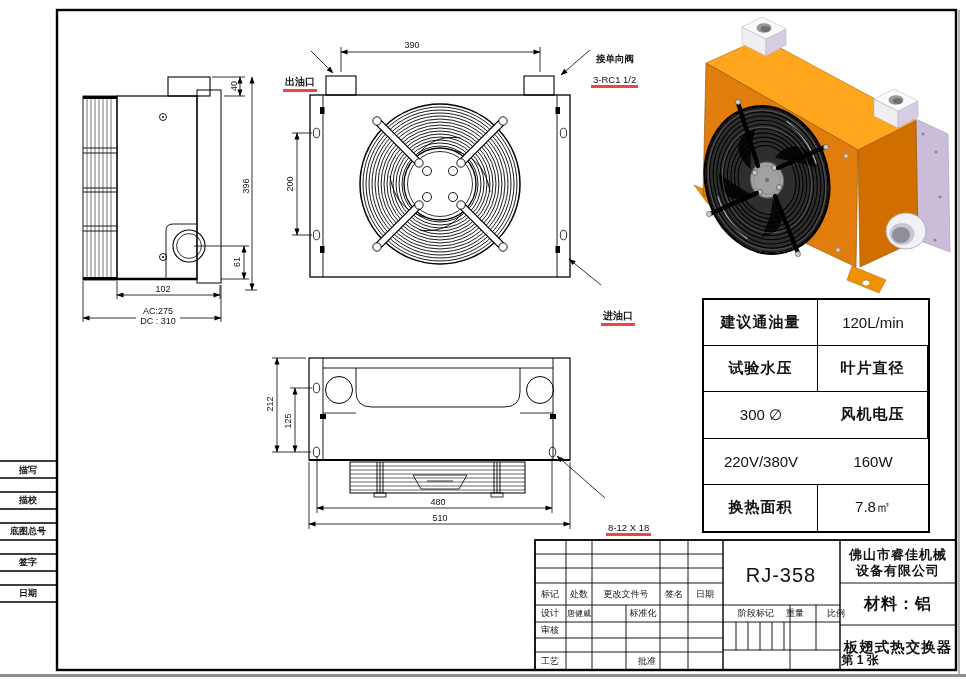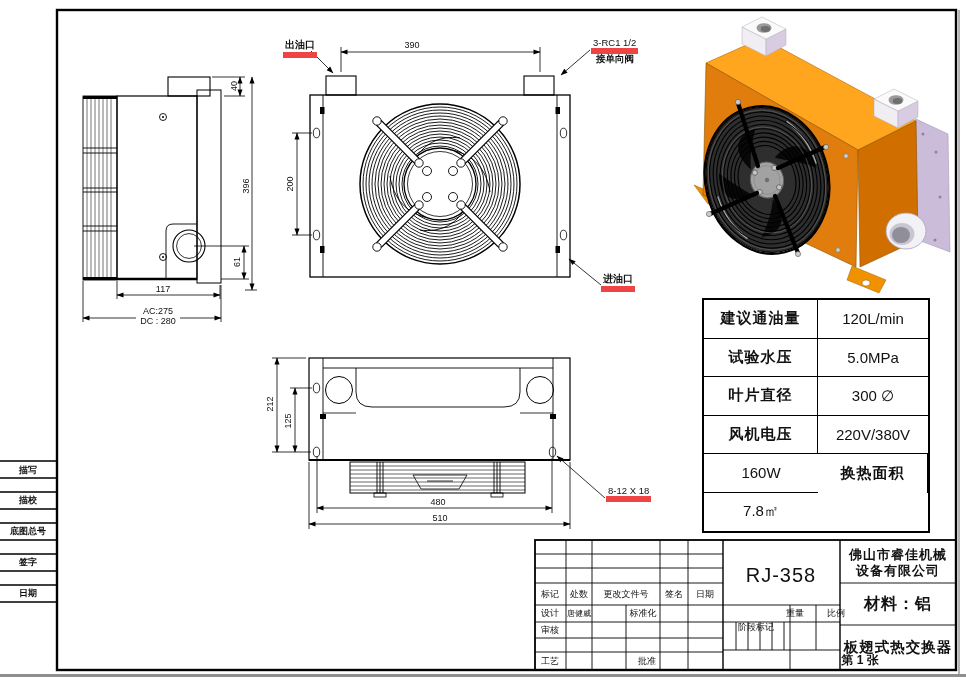--- a/index.html
+++ b/index.html
@@ -3,21 +3,21 @@
 <meta charset="utf-8">
 <style>
   html,body{margin:0;padding:0;background:#e8e8e8;}
   .page{position:relative;width:966px;height:683px;background:#ffffff;overflow:hidden;
         font-family:"Liberation Sans","DejaVu Sans",sans-serif;color:#111;}
   svg.lines{position:absolute;left:0;top:0;z-index:1;}
   .txt{position:absolute;z-index:2;white-space:nowrap;color:#111;}
   .ctr{transform:translate(-50%,-50%);}
   .rot{transform:translate(-50%,-50%) rotate(-90deg);}
   .dim{font-size:9px;}
-  .lead{font-size:10px;font-weight:600;border-bottom:6px solid #ef4444;padding:0 2px 0 2px;}
+  .lead{font-size:10px;font-weight:600;border-bottom:3px solid #ef4444;padding:0 2px 0 2px;margin-top:37px;}
   .plain{font-size:10px;font-weight:600;}
   .mlabel{font-size:9px;font-weight:700;}
   
   .spec{position:absolute;left:702px;top:298px;width:228px;height:235px;z-index:2;
         border:2px solid #000;box-sizing:border-box;display:grid;
         grid-template-columns:114px 1fr;grid-auto-rows:1fr;background:#fff;}
   .spec .c{border-bottom:1.5px solid #000;display:flex;align-items:center;justify-content:center;
            font-size:15px;}
   .spec .l{border-right:1.5px solid #000;font-weight:600;letter-spacing:1px;}
   .spec .bottom{border-bottom:none;}
@@ -333,42 +333,41 @@
 
 <div class="txt ctr mlabel" style="left:28px;top:470px;">描写</div>
 <div class="txt ctr mlabel" style="left:28px;top:500px;">描校</div>
 <div class="txt ctr mlabel" style="left:28px;top:531px;">底图总号</div>
 <div class="txt ctr mlabel" style="left:28px;top:562px;">签字</div>
 <div class="txt ctr mlabel" style="left:28px;top:593px;">日期</div>
 
 <div class="txt rot dim" style="left:234px;top:86px;">40</div>
 <div class="txt rot dim" style="left:246px;top:186px;">396</div>
 <div class="txt rot dim" style="left:237px;top:262px;">61</div>
-<div class="txt ctr dim" style="left:163px;top:289px;">117</div>
+<div class="txt ctr dim" style="left:163px;top:289px;">102</div>
 <div class="txt ctr dim" style="left:158px;top:311px;">AC:275</div>
-<div class="txt ctr dim" style="left:158px;top:321px;background:#fff;padding:0 2px;">DC : 280</div>
+<div class="txt ctr dim" style="left:158px;top:321px;background:#fff;padding:0 2px;">DC : 310</div>
 
 <div class="txt lead" style="left:283px;top:38px;">出油口</div>
 <div class="txt ctr dim" style="left:412px;top:45px;">390</div>
 <div class="txt lead" style="left:591px;top:37px;font-weight:400;font-size:9.5px;">3-RC1 1/2</div>
 <div class="txt plain" style="left:596px;top:53px;font-weight:600;font-size:9.5px;">接单向阀</div>
 <div class="txt rot dim" style="left:290px;top:184px;">200</div>
 <div class="txt lead" style="left:601px;top:272px;">进油口</div>
 
 <div class="txt rot dim" style="left:270px;top:404px;">212</div>
 <div class="txt rot dim" style="left:288px;top:421px;">125</div>
 <div class="txt ctr dim" style="left:438px;top:502px;">480</div>
 <div class="txt ctr dim" style="left:440px;top:518px;">510</div>
 <div class="txt lead" style="left:606px;top:485px;font-weight:400;font-size:9.5px;">8-12 X 18</div>
 
 <div class="spec">
   <div class="c l">建议通油量</div>
   <div class="c v">120L/min</div>
   <div class="c l">试验水压</div>
-  <div class="c v">5.0MPa</div>
   <div class="c l">叶片直径</div>
   <div class="c v">300 ∅</div>
   <div class="c l">风机电压</div>
   <div class="c v">220V/380V</div>
   <div class="c v">160W</div>
   <div class="c l bottom">换热面积</div>
   <div class="c v bottom">7.8㎡</div>
 </div>
 
 <div class="txt ctr model" style="left:781px;top:575px;">RJ-358</div>
@@ -383,19 +382,19 @@
 <div class="txt ctr tb" style="left:674px;top:594px;">签名</div>
 <div class="txt ctr tb" style="left:705px;top:594px;">日期</div>
 
 <div class="txt ctr tb" style="left:550px;top:613px;">设计</div>
 <div class="txt ctr tb-sm" style="left:579px;top:613px;">唐健威</div>
 <div class="txt ctr tb" style="left:643px;top:613px;">标准化</div>
 <div class="txt ctr tb" style="left:550px;top:630px;">审核</div>
 <div class="txt ctr tb" style="left:550px;top:661px;">工艺</div>
 <div class="txt ctr tb" style="left:647px;top:661px;">批准</div>
 
-<div class="txt ctr tb" style="left:756px;top:627px;">阶段标记</div>
+<div class="txt ctr tb" style="left:756px;top:613px;">阶段标记</div>
 <div class="txt ctr tb" style="left:795px;top:613px;">重量</div>
 <div class="txt ctr tb" style="left:828px;top:613px;margin-left:8px;">比例</div>
 <div class="txt ctr sheetn" style="left:756px;top:696px;margin-top:10px;">共 1 张</div>
 <div class="txt ctr sheetn" style="left:860px;top:660px;">第 1 张</div>
 
 </div>
 
 </body></html>

